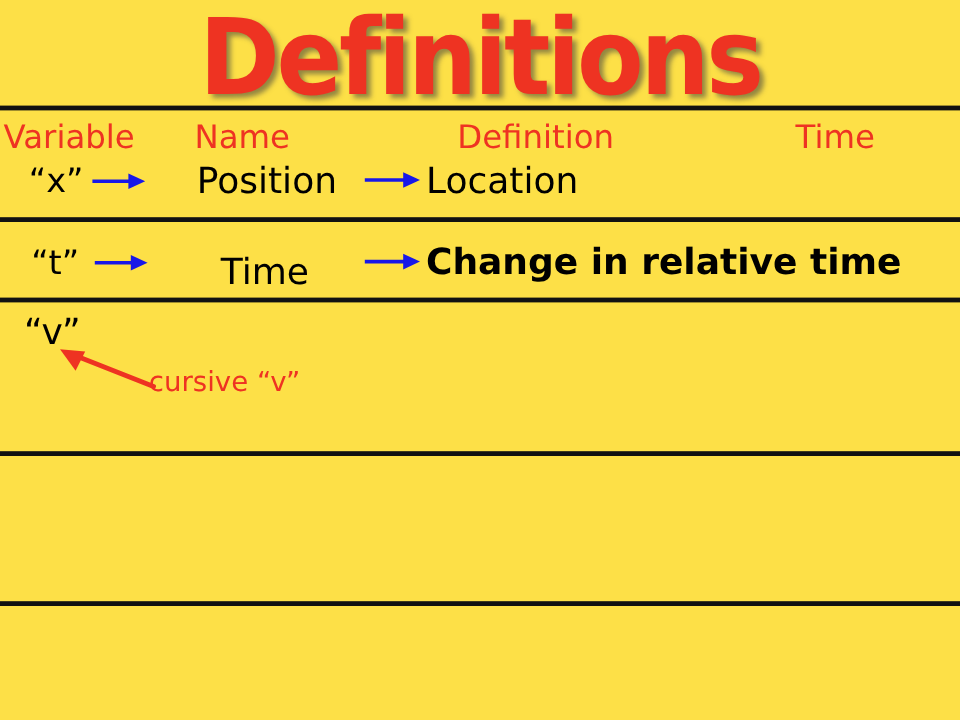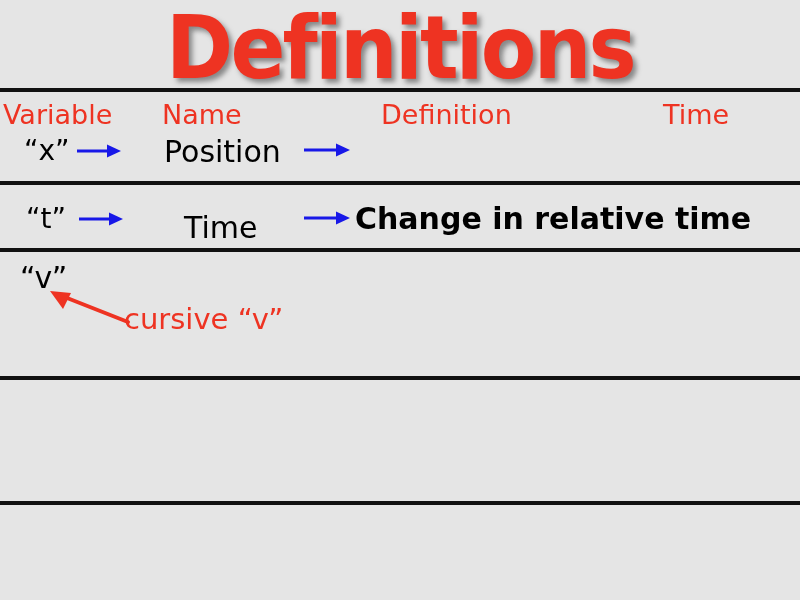--- a/index.html
+++ b/index.html
@@ -8,21 +8,21 @@
     padding: 0;
     background: #ffffff;
   }
   body {
     font-family: "Liberation Sans", sans-serif;
   }
   #slide {
     position: relative;
     width: 800px;
     height: 600px;
-    background: #e5e5e5;
+    background: #fde047;
     overflow: hidden;
   }
 
   
   .title {
     position: absolute;
     left: 0;
     top: 2px;
     width: 800px;
     text-align: center;
@@ -111,21 +111,21 @@
     left: 40px;
     top: 282px;
     z-index: 5;
   }
   .annot-label {
     position: absolute;
     left: 124px;
     top: 305px;
     color: #ee3322;
     font-family: "DejaVu Sans", sans-serif;
-    font-size: 29px;
+    font-size: 23px;
     line-height: 28px;
     white-space: nowrap;
     z-index: 5;
   }
 </style>
 </head>
 <body>
 
 <div id="slide">
 
@@ -153,20 +153,21 @@
 
   <div class="cell r1-name">Position</div>
 
   <span class="arrow a-r1-2">
     <svg width="48" height="18" viewBox="0 0 48 18" aria-hidden="true">
       <line x1="1" y1="9" x2="36" y2="9" stroke="#1818e8" stroke-width="3"></line>
       <polygon points="33,2.5 47,9 33,15.5" fill="#1818e8"></polygon>
     </svg>
   </span>
 
+  <div class="cell r1-def">Location</div>
 
   <div class="cell quoted r2-var">“t”</div>
 
   <span class="arrow a-r2-1">
     <svg width="46" height="18" viewBox="0 0 46 18" aria-hidden="true">
       <line x1="1" y1="9" x2="34" y2="9" stroke="#1818e8" stroke-width="3"></line>
       <polygon points="31,2.5 45,9 31,15.5" fill="#1818e8"></polygon>
     </svg>
   </span>
 

